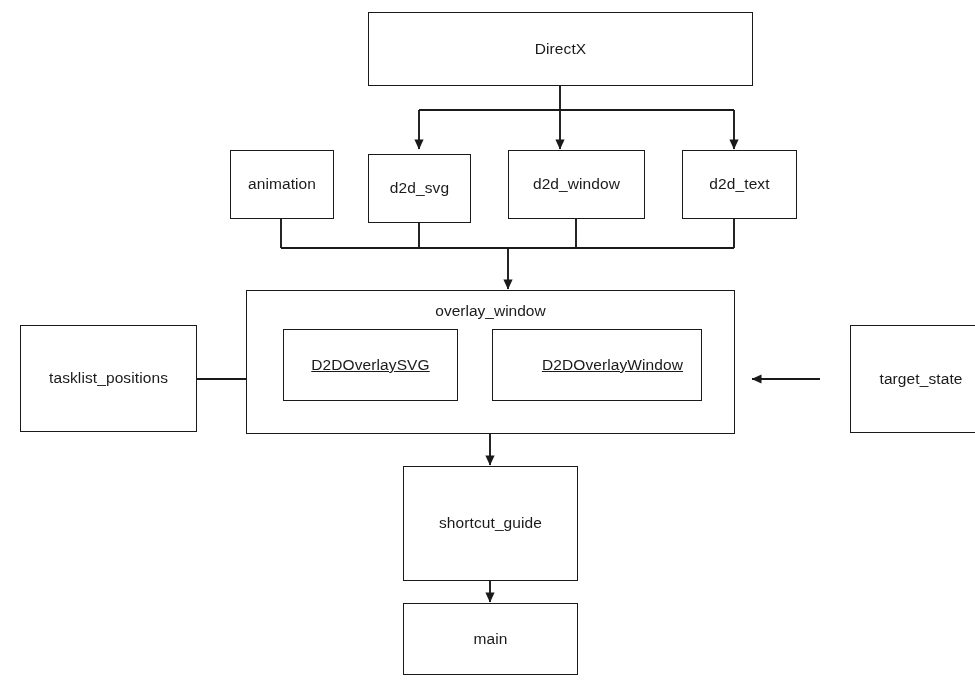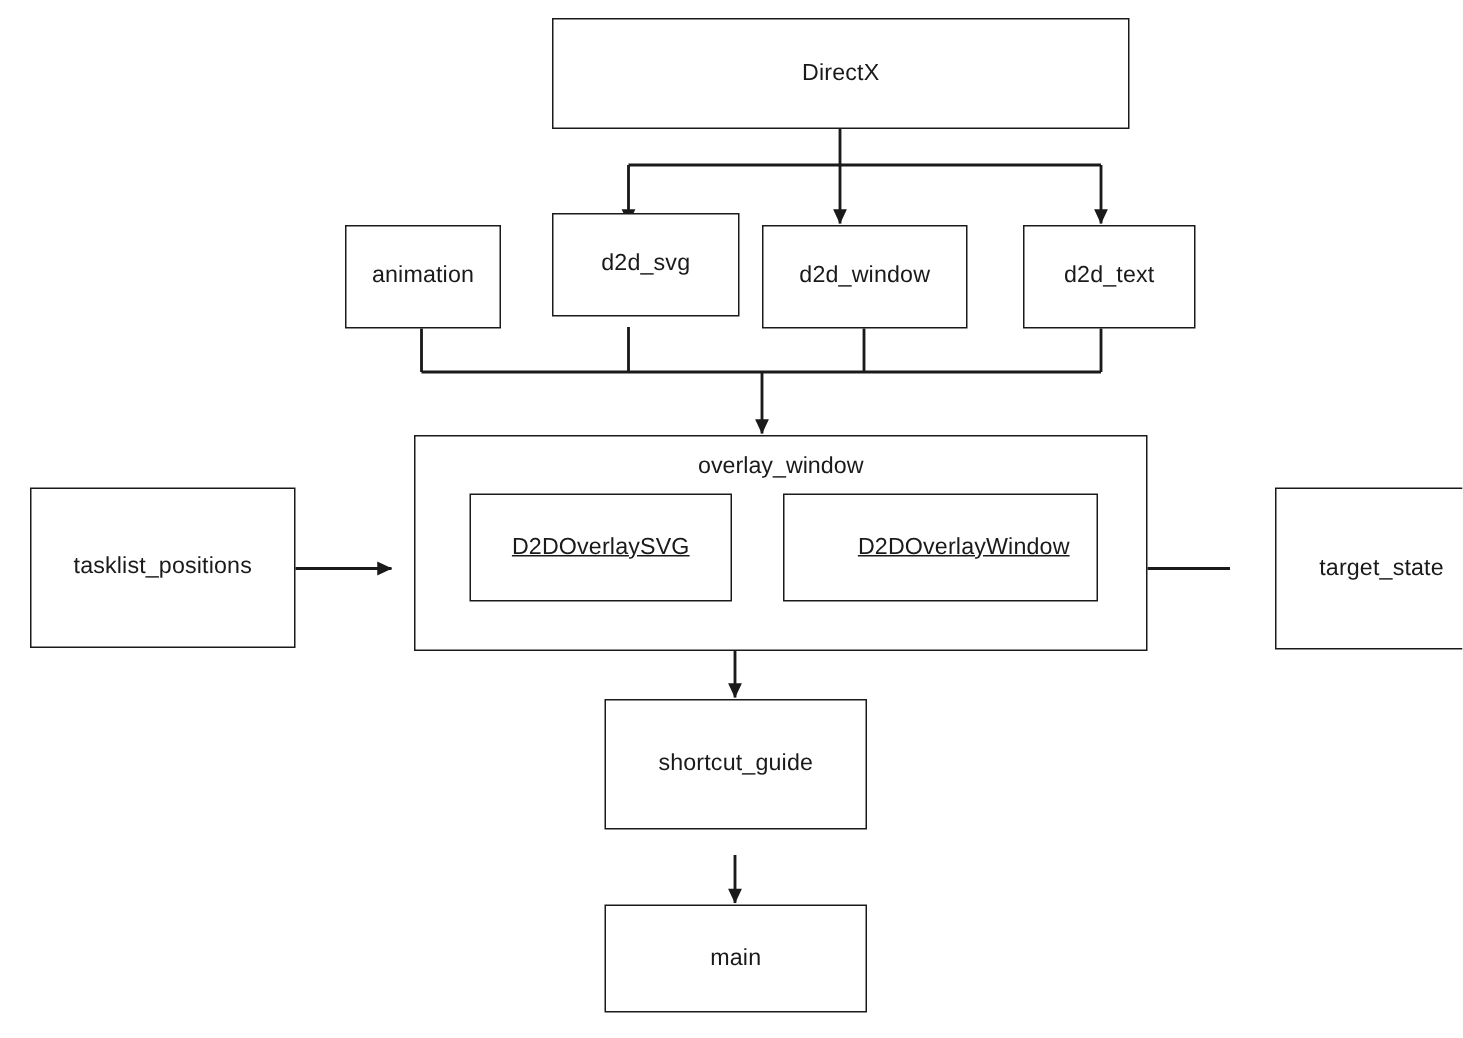--- a/index.html
+++ b/index.html
@@ -113,53 +113,53 @@
   </svg>
 
   <div class="node" style="left:368px; top:12px; width:385px; height:74px;">
     <span class="node-label">DirectX</span>
   </div>
 
   <div class="node" style="left:230px; top:150px; width:104px; height:69px;">
     <span class="node-label">animation</span>
   </div>
 
-  <div class="node" style="left:368px; top:142px; width:125px; height:69px;">
+  <div class="node" style="left:368px; top:154px; width:103px; height:69px;">
     <span class="node-label">d2d_svg</span>
   </div>
 
   <div class="node" style="left:508px; top:150px; width:137px; height:69px;text-align:center;">
     <span class="node-label">d2d_window</span>
   </div>
 
   <div class="node" style="left:682px; top:150px; width:115px; height:69px;">
     <span class="node-label">d2d_text</span>
   </div>
 
-  <div class="node container" style="left:276px; top:290px; width:489px; height:144px;">
+  <div class="node container" style="left:246px; top:290px; width:489px; height:144px;">
     <span class="container-title">overlay_window</span>
 
     <div class="node inner" style="left:36px; top:38px; width:175px; height:72px;">
       <span class="node-label">D2DOverlaySVG</span>
     </div>
 
     <div class="node inner" style="left:245px; top:38px; width:210px; height:72px;padding-left:31px;">
       <span class="node-label">D2DOverlayWindow</span>
     </div>
   </div>
 
   <div class="node" style="left:20px; top:325px; width:177px; height:107px;">
     <span class="node-label">tasklist_positions</span>
   </div>
 
   <div class="node" style="left:819px; top:325px; width:142px; height:108px;margin-left:31px;">
     <span class="node-label">target_state</span>
   </div>
 
-  <div class="node" style="left:403px; top:466px; width:175px; height:87px;">
+  <div class="node" style="left:403px; top:466px; width:175px; height:115px;">
     <span class="node-label">shortcut_guide</span>
   </div>
 
   <div class="node" style="left:403px; top:603px; width:175px; height:72px;">
     <span class="node-label">main</span>
   </div>
 
 </div>
 
 </body></html>

